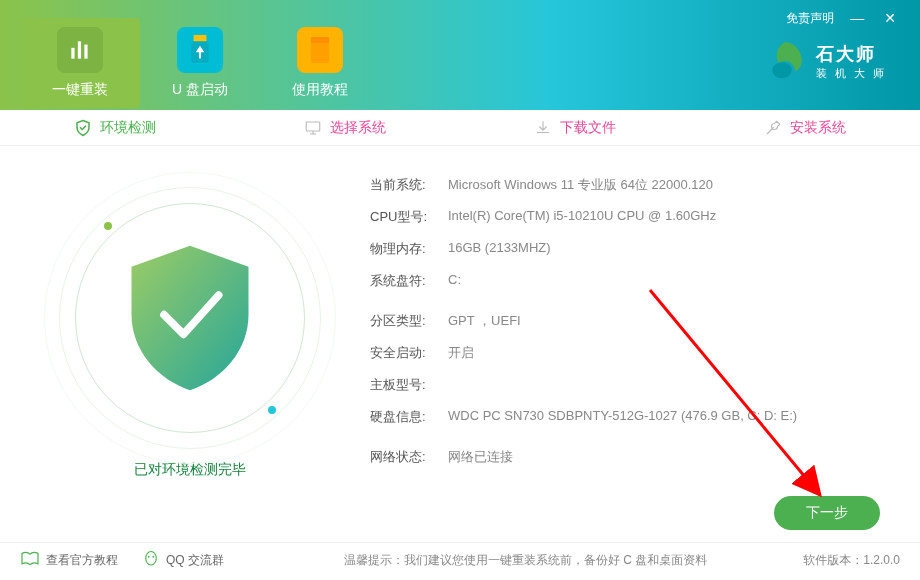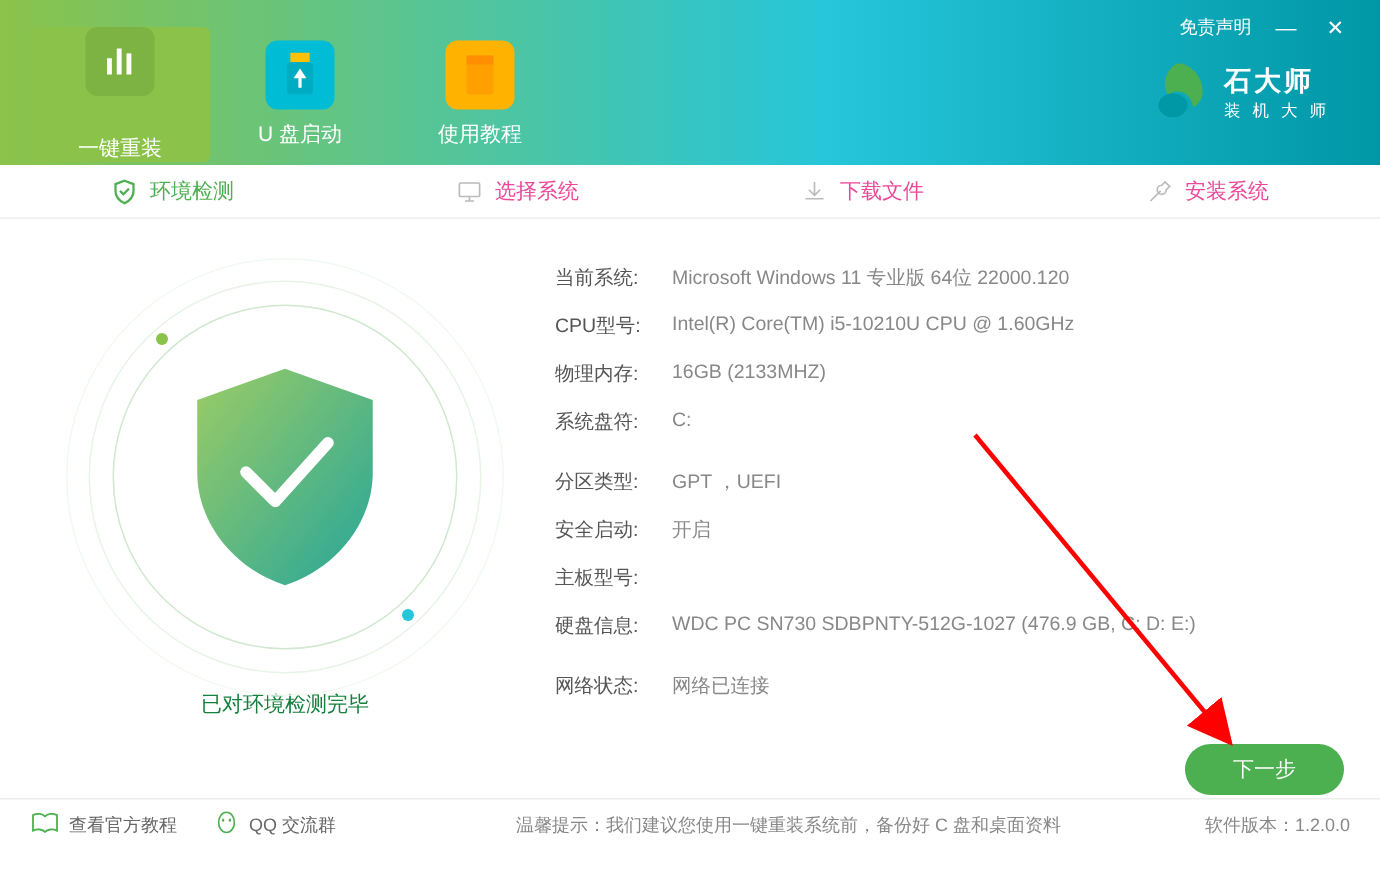--- a/index.html
+++ b/index.html
@@ -1,21 +1,21 @@
 <!DOCTYPE html>
 <html><head>
 <meta charset="utf-8">
 <style>
 * { margin: 0; padding: 0; box-sizing: border-box; }
 body { font-family: "Microsoft YaHei", sans-serif; width: 920px; height: 580px; overflow: hidden; background: #fff; position: relative; }
 
 .header { height: 110px; background: linear-gradient(90deg, #8bc34a 0%, #26c6da 60%, #0097a7 100%); display: flex; align-items: flex-start; position: relative; }
 .nav-tabs { display: flex; gap: 0; padding-left: 20px; padding-top: 18px; align-items: center; }
 .nav-tab { display: flex; flex-direction: column; align-items: center; justify-content: center; width: 120px; height: 90px; color: #fff; cursor: pointer; border-radius: 4px; }
-.nav-tab.active { background: #8bc34a; justify-content: space-between; }
+.nav-tab.active { background: #8bc34a; }
 .nav-tab .icon-box { width: 46px; height: 46px; border-radius: 8px; display: flex; align-items: center; justify-content: center; margin-bottom: 8px; }
 .nav-tab.active .icon-box { background: #7cb342; }
 .nav-tab .label { font-size: 14px; }
 
 .header-right { position: absolute; right: 20px; top: 8px; display: flex; align-items: center; gap: 12px; color: #fff; font-size: 12px; }
 .win-btn { cursor: pointer; font-size: 14px; padding: 2px 4px; }
 .logo-block { position: absolute; right: 28px; top: 40px; display: flex; align-items: center; gap: 10px; }
 .logo-text { color: #fff; }
 .logo-title { font-size: 18px; font-weight: bold; letter-spacing: 2px; }
 .logo-sub { font-size: 11px; letter-spacing: 8px; }
@@ -34,25 +34,25 @@
 .dot-tl { position: absolute; width: 8px; height: 8px; background: #8bc34a; border-radius: 50%; top: 18px; left: 28px; }
 .dot-br { position: absolute; width: 8px; height: 8px; background: #26c6da; border-radius: 50%; bottom: 18px; right: 28px; }
 .shield-status { margin-top: 28px; color: #15803d; font-size: 14px; }
 
 .info-area { flex: 1; padding-left: 20px; padding-top: 10px; }
 .info-row { display: flex; margin-bottom: 14px; font-size: 13px; color: #666; }
 .info-label { width: 78px; color: #555; }
 .info-value { color: #888; }
 .info-gap { height: 8px; }
 
-.next-btn { position: absolute; right: 24px; bottom: 50px; width: 106px; height: 34px; background: #4caf50; color: #fff; border: none; border-radius: 17px; font-size: 14px; cursor: pointer; }
+.next-btn { position: absolute; right: 40px; bottom: 50px; width: 106px; height: 34px; background: #4caf50; color: #fff; border: none; border-radius: 17px; font-size: 14px; cursor: pointer; }
 
 .arrow-svg { position: absolute; pointer-events: none; }
 
-.footer { position: absolute; bottom: 12px; left: 0; right: 0; height: 36px; border-top: 1px solid #eee; display: flex; align-items: center; padding: 0 20px; font-size: 12px; color: #888; }
+.footer { position: absolute; bottom: 2px; left: 0; right: 0; height: 36px; border-top: 1px solid #eee; display: flex; align-items: center; padding: 0 20px; font-size: 12px; color: #888; }
 .footer-link { display: flex; align-items: center; gap: 6px; margin-right: 24px; cursor: pointer; color: #666; }
 .footer-tip { flex: 1; text-align: center; }
 .footer-ver { }
 </style>
 </head>
 <body>
 
 <div class="header">
   <div class="nav-tabs">
     <div class="nav-tab active">

